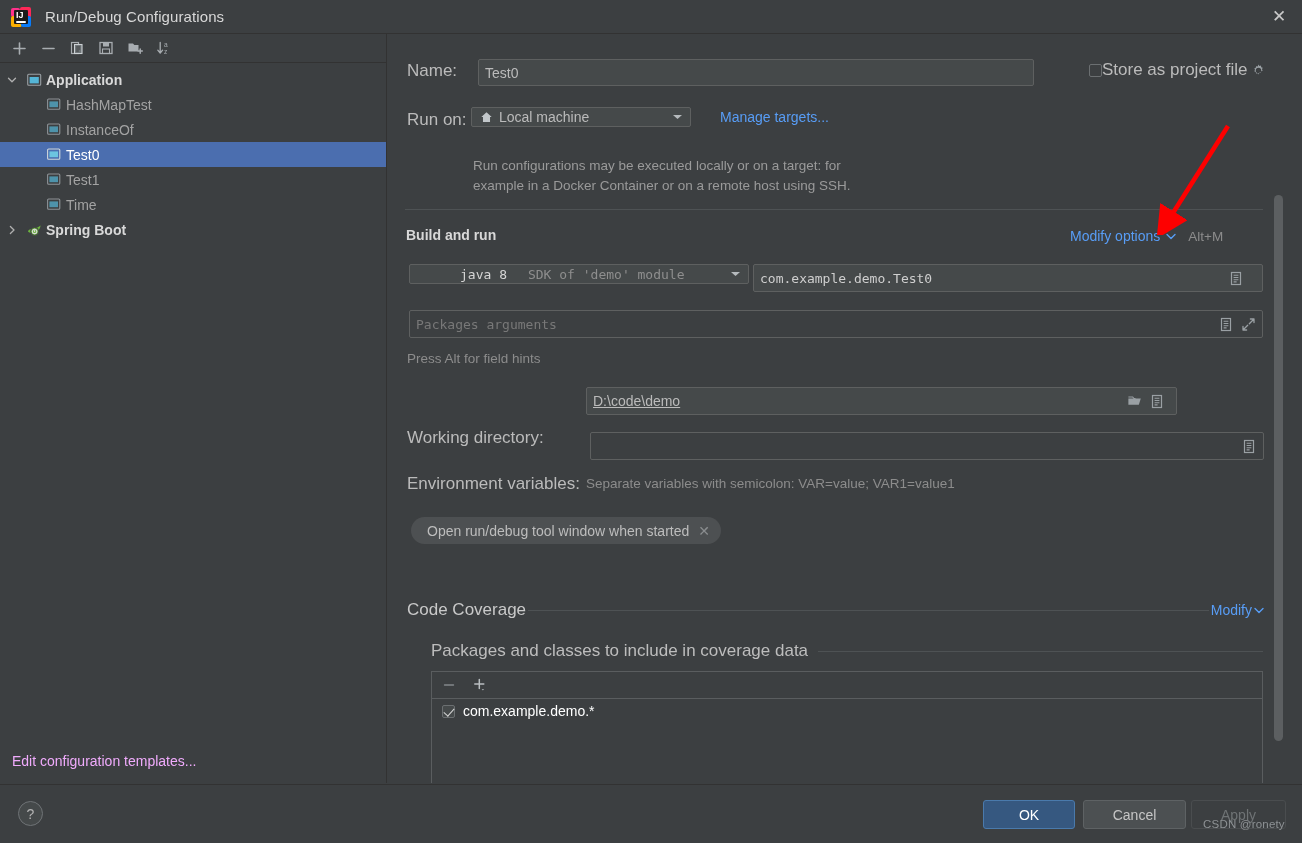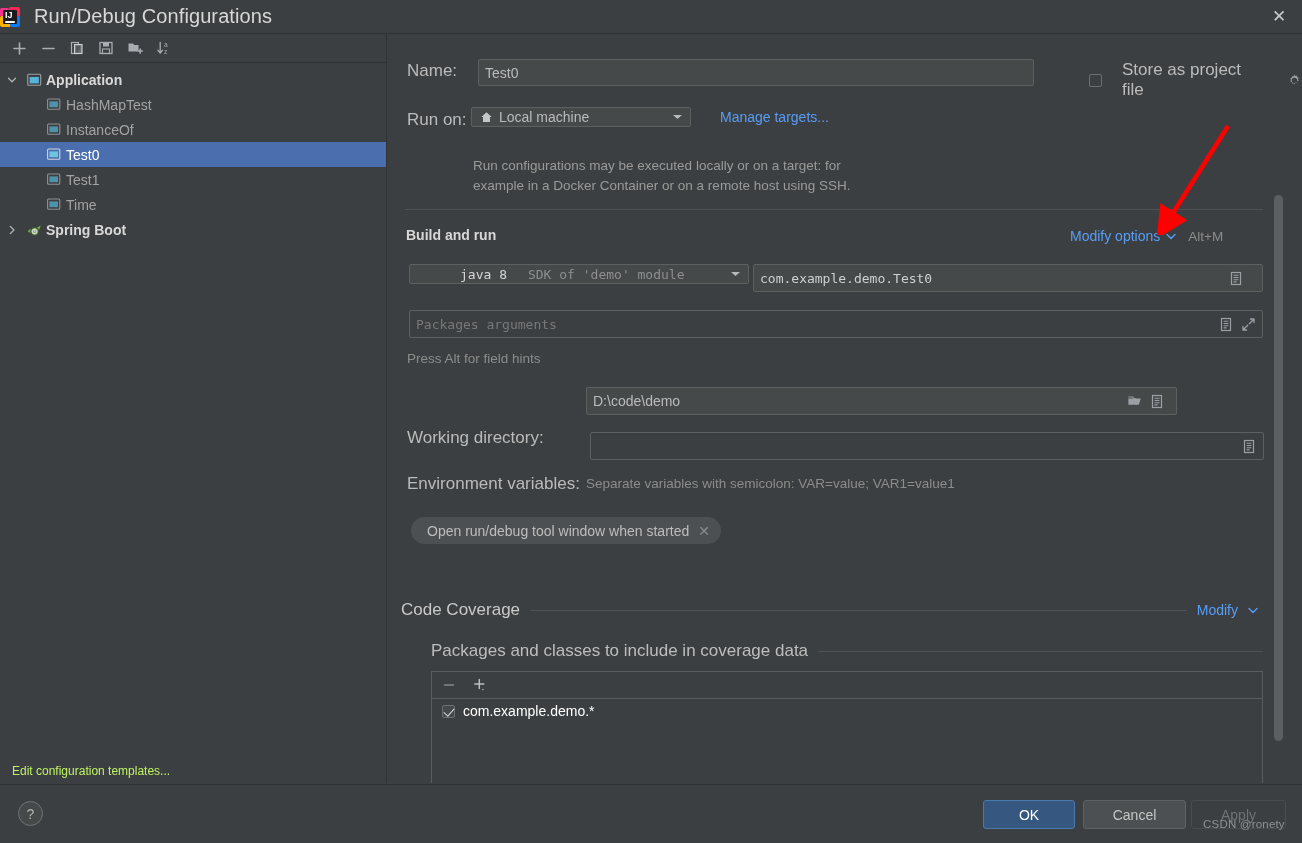--- a/index.html
+++ b/index.html
@@ -10,24 +10,24 @@
     color: #bbbbbb;
     overflow: hidden;
   }
   #app { position: relative; width: 1302px; height: 843px; background: #3c3f41; }
 
   
   .titlebar {
     position: absolute; left: 0; top: 0; width: 1302px; height: 33px;
     background: #3c3f41; display: flex; align-items: center;
   }
-  .title-logo { width: 20px; height: 20px; position: relative; flex: none; }
+  .title-logo { width: 20px; height: 20px; margin-left: 11px; position: relative; flex: none; }
   .title-logo .sq { position: absolute; border-radius: 2px; }
   .title-text {
-    margin-left: 14px; font-size: 20px; color: #d8d8d8; letter-spacing: .1px;
+    margin-left: 14px; font-size: 15px; color: #d8d8d8; letter-spacing: .1px;
   }
   .title-close {
     position: absolute; right: 0; top: 0; width: 46px; height: 33px;
     display: flex; align-items: center; justify-content: center;
     color: #c8c8c8; font-size: 17px; line-height: 1;
   }
   .titlebar-sep {
     position: absolute; left: 0; top: 33px; width: 1302px; height: 1px; background: #323232;
   }
 
@@ -54,22 +54,22 @@
   .tree-row.selected { background: #4b6eaf; color: #ffffff; }
   .twisty {
     width: 24px; display: flex; align-items: center; justify-content: center;
     color: #a9a9a9; font-size: 11px; flex: none;
   }
   .twisty svg { display:block; }
   .ic { width: 20px; display: flex; align-items: center; justify-content: center; flex: none; }
   .tree-label { padding-left: 2px; }
   .indent-2 { padding-left: 44px; }
   .edit-templates {
-    position: absolute; left: 12px; bottom: 5px;
-    color: #bef264; font-size: 12px;
+    position: absolute; left: 12px; bottom: 14px;
+    color: #f0abfc; font-size: 14px;
   }
   .left-sep-v {
     position: absolute; left: 386px; top: 34px; width: 1px; height: 749px; background: #323232;
   }
 
   
   .right {
     position: absolute; left: 387px; top: 34px; width: 915px; height: 749px;
     background: #3c3f41; overflow: hidden;
   }
@@ -331,21 +331,21 @@
 
   <div class="right">
 
     <div class="row" style="left:20px; top:27px;">
       <span class="lbl">Name:</span>
     </div>
     <div class="tfield" style="position:absolute; left:91px; top:25px; width:556px;">
       <span>Test0</span>
     </div>
 
-    <div class="row" style="left:702px; top:26px; gap:20px;">
+    <div class="row" style="left:702px; top:26px; gap:0;">
       <span class="checkbox-sq"></span>
       <span class="lbl">Store as project file</span>
       <span style="display:flex;align-items:center;margin-left:3px;">
         <svg width="15" height="15" viewBox="0 0 16 16">
           <path d="M8 5.1A2.9 2.9 0 1 0 8 10.9 2.9 2.9 0 1 0 8 5.1z M8 1.6l.9 1.5 1.7-.4.3 1.7 1.6.7-.8 1.5.8 1.5-1.6.7-.3 1.7-1.7-.4L8 12.2l-.9-1.4-1.7.4-.3-1.7-1.6-.7.8-1.5-.8-1.5 1.6-.7.3-1.7 1.7.4z" fill="#9aa0a4"></path>
           <circle cx="8" cy="8" r="2" fill="#3c3f41"></circle>
           <path d="M11.6 11.5l1.6 1.6M13.2 11.5l-1.6 1.6" stroke="#9aa0a4" stroke-width="0"></path>
         </svg>
       </span>
     </div>
@@ -424,21 +424,21 @@
           <path d="M2 13l4.7-4.7M2 13V9.4M2 13h3.6" stroke="#9aa0a4" stroke-width="1.3" fill="none" stroke-linecap="round"></path>
         </svg>
       </span>
     </div>
 
     <div class="hint" style="position:absolute; left:20px; top:317px;">Press Alt for field hints</div>
 
     <div class="row" style="left:20px; top:394px;">
       <span class="lbl">Working directory:</span>
     </div>
-    <div class="tfield" style="position:absolute; left:199px; top:353px; width:591px; height:28px; padding-right:8px;">
+    <div class="tfield" style="position:absolute; left:199px; top:353px; width:591px; height:28px; padding-right:8px;text-decoration:underline;">
       <span>D:\code\demo</span>
       <span class="fi-btn" style="margin-left:auto;">
         <svg width="16" height="14" viewBox="0 0 16 14">
           <path d="M1.4 3h4.3l1.2 1.5h1.6" fill="none" stroke="#9aa0a4" stroke-width="1.2"></path>
           <path d="M1.4 4.6h12.4l-2 6.2H1.4z" fill="#9aa0a4"></path>
         </svg>
       </span>
       <span class="fi-btn">
         <svg width="14" height="15" viewBox="0 0 14 15">
           <rect x="2.5" y="1.5" width="9" height="12" fill="none" stroke="#9aa0a4" stroke-width="1.2"></rect>
@@ -460,21 +460,21 @@
       </span>
     </div>
 
     <div class="hint" style="position:absolute; left:199px; top:442px;">Separate variables with semicolon: VAR=value; VAR1=value1</div>
 
     <div class="chip" style="position:absolute; left:24px; top:483px;">
       <span>Open run/debug tool window when started</span>
       <span class="x">✕</span>
     </div>
 
-    <div class="row" style="left:14px; top:566px; width:857px; gap:10px;">
+    <div class="row" style="left:20px; top:566px; width:857px; gap:2px;">
       <span class="lbl" style="color:#c9c9c9;">Code Coverage</span>
       <span class="sec-line"></span>
       <span class="link">Modify</span>
       <span style="display:flex;align-items:center;">
         <svg width="10" height="7" viewBox="0 0 10 7">
             <path d="M1 1.6l4 4 4-4" stroke="#589df6" stroke-width="1.4" fill="none" stroke-linecap="round" stroke-linejoin="round"></path>
           </svg>
       </span>
     </div>
 

